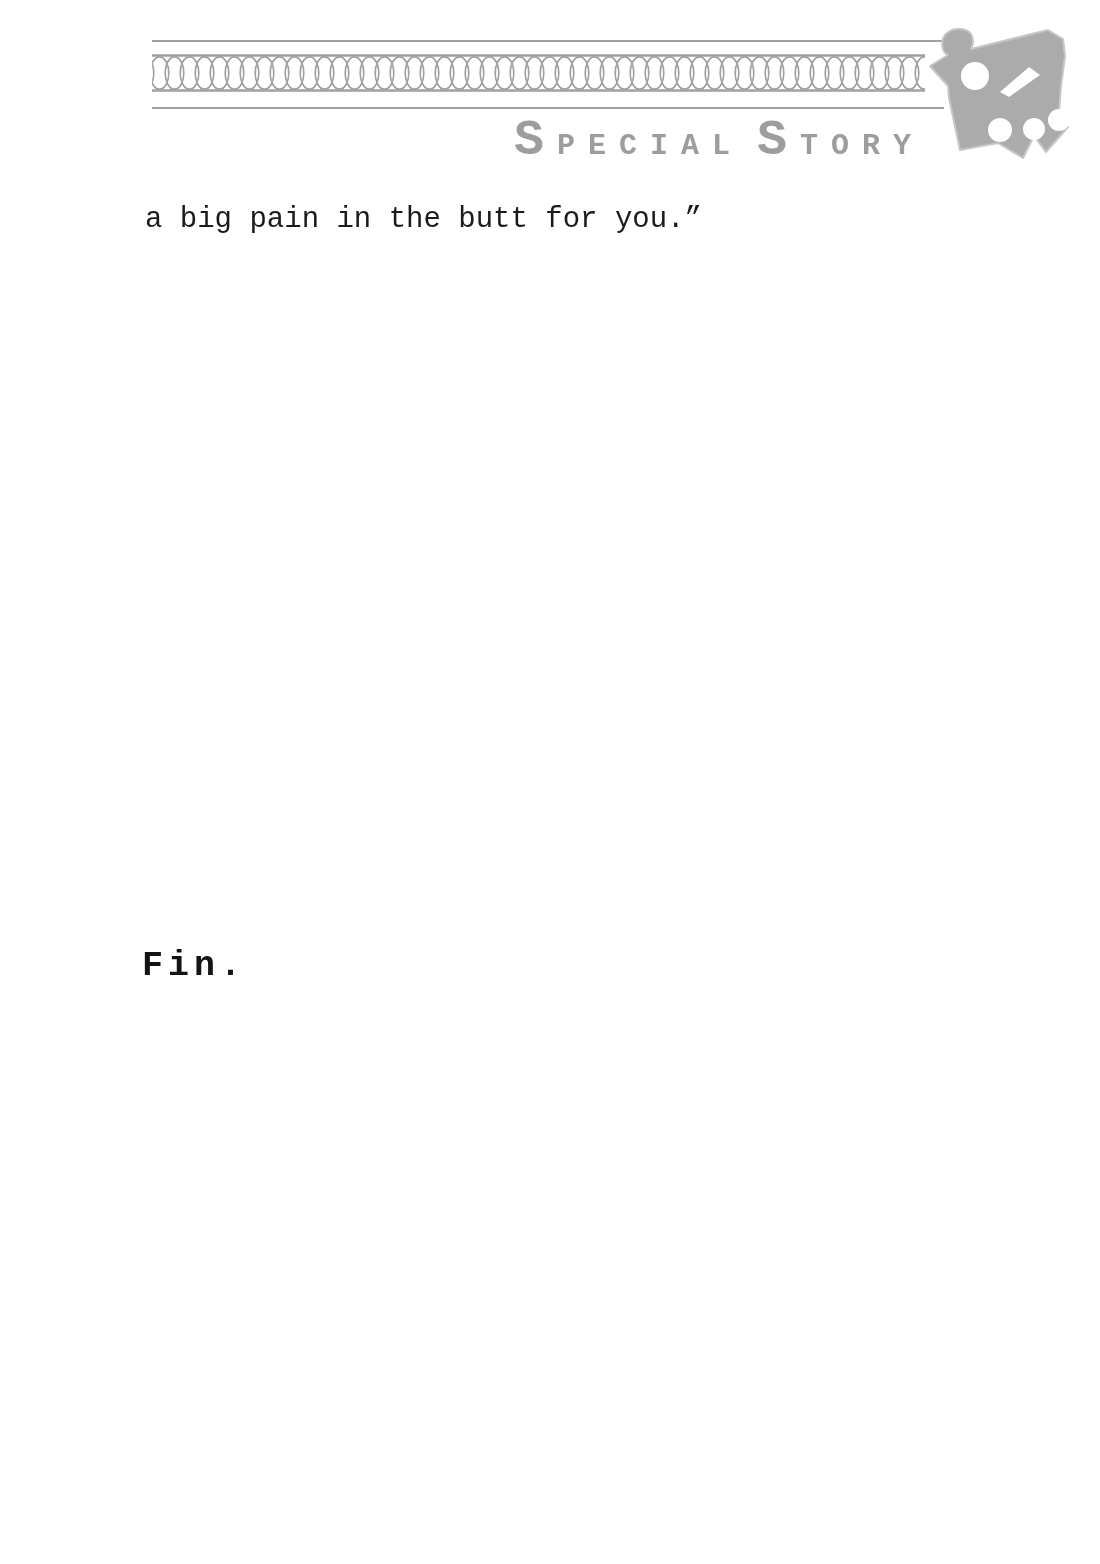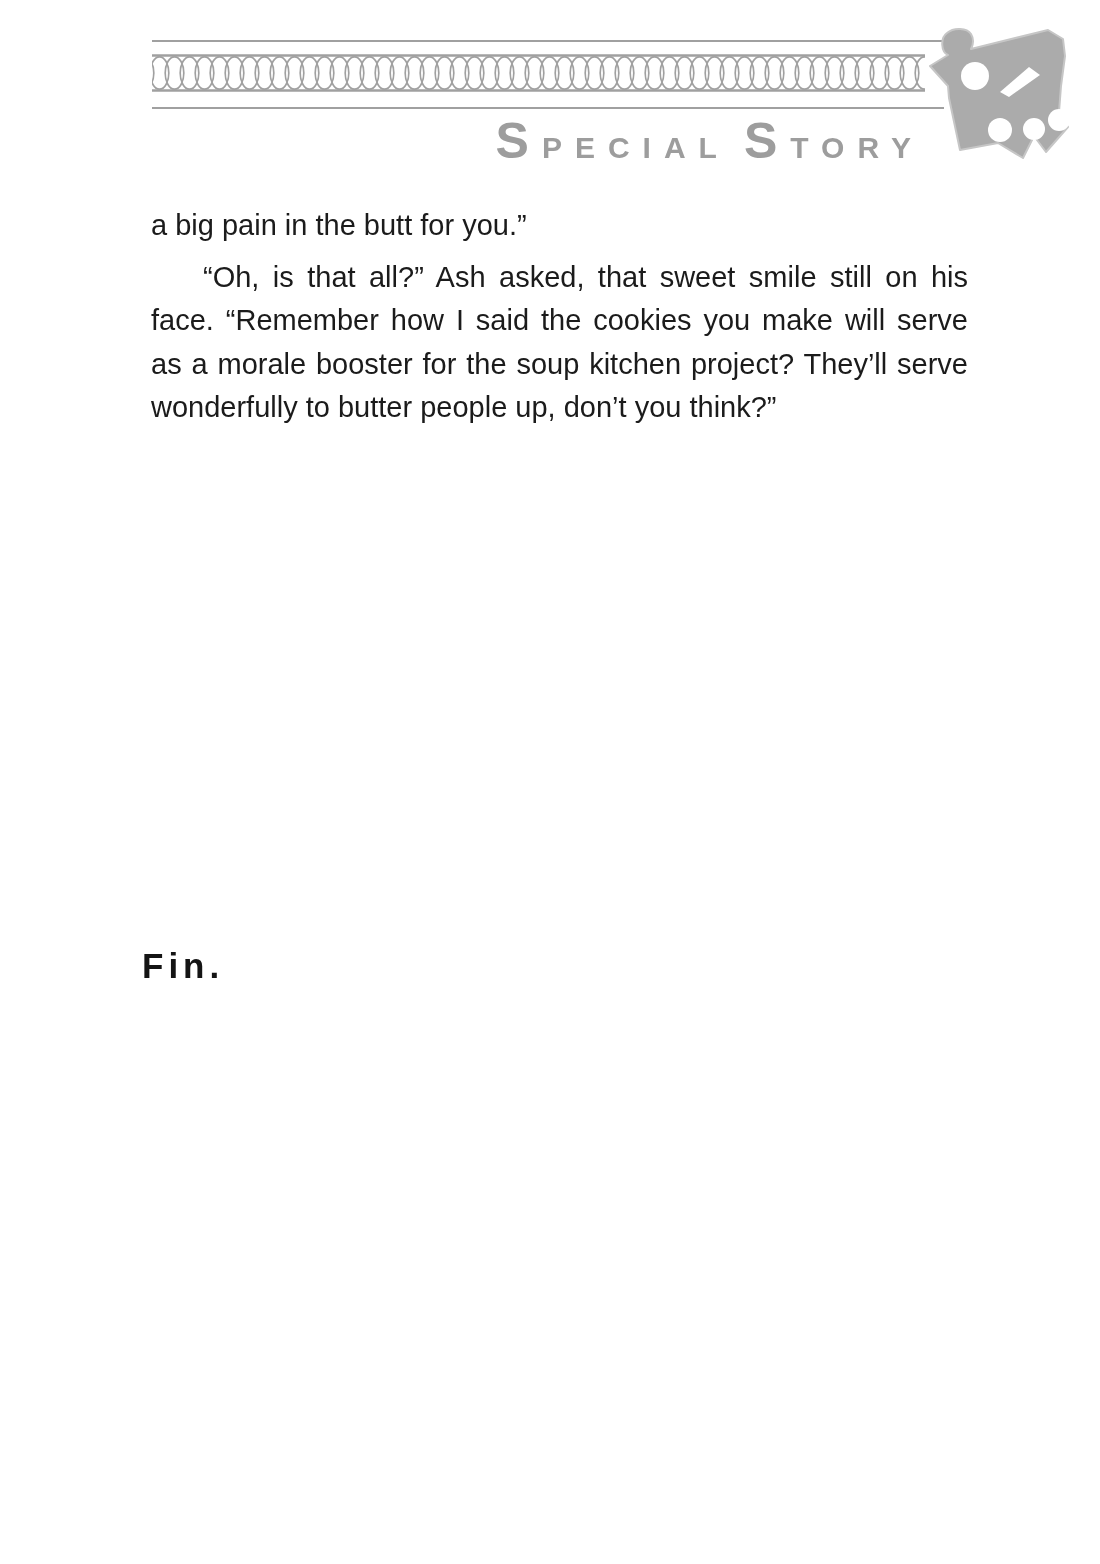--- a/index.html
+++ b/index.html
@@ -1,21 +1,21 @@
 <!DOCTYPE html>
 <html><head>
 <meta charset="utf-8">
 <style>
   html,body{margin:0;padding:0;background:#ffffff;}
   .page{
     position:relative;
     width:1100px;height:1200px;
     background:#ffffff;
     overflow:hidden;
-    font-family:Liberation Sans, sans-serif;
+    font-family:Liberation Mono, monospace;
   }
   
   .rule{position:absolute;height:2px;background:#a0a0a0;}
   .rule-t1{left:152px;top:40px;width:800px;}
   .rule-t2{left:152px;top:107px;width:792px;}
   .rule-b1{left:152px;top:1459px;width:796px;}
   .rule-b2{left:152px;top:1527px;width:800px;}
   
   .band{position:absolute;left:152px;width:773px;height:38px;}
   .band-top{top:54px;}
@@ -34,21 +34,21 @@
   }
   .title .cap{font-size:50px;line-height:50px;vertical-align:baseline;}
   .title .small{font-size:30px;vertical-align:baseline;}
   .title .word2{margin-left:14px;}
   
   .story{
     position:absolute;left:143px;top:196px;width:833px;
     color:#1b1b1b;
   }
   .story p{
-    margin:8px;
+    margin:2px;
     font-size:29px;
     line-height:43.5px;
     text-align:justify;
     text-indent:52px;
   }
   .story p.noindent{text-indent:0;}
   
   .fin{
     position:absolute;left:142px;top:946px;
     font-size:35px;
@@ -88,21 +88,20 @@
     <circle cx="131" cy="96" r="11" fill="#ffffff"></circle>
     <polygon points="72,68 101,43 112,51 81,73" fill="#ffffff"></polygon>
   </svg>
 
   <div class="title">
     <span class="cap">S</span><span class="small">PECIAL</span><span class="cap word2">S</span><span class="small">TORY</span>
   </div>
 
   <div class="story">
     <p class="noindent">a big pain in the butt for you.”</p>
-    <p>“Oh, is that all?” Ash asked, that sweet smile still on his face. “Remember how I said the cookies you make will serve as a morale booster for the soup kitchen project? They’ll serve wonderfully to butter people up, don’t you think?”</p>
   </div>
 
   <div class="fin">Fin.</div>
 
   <div class="rule rule-b1"></div>
   <svg class="band band-bottom" viewBox="0 0 773 38" preserveAspectRatio="none">
     <defs>
       <pattern id="chain-bot" width="15" height="38" patternUnits="userSpaceOnUse">
         <ellipse cx="7.5" cy="19" rx="9.3" ry="16.2" fill="none" stroke="#a0a0a0" stroke-width="1.7"></ellipse>
         <ellipse cx="-7.5" cy="19" rx="9.3" ry="16.2" fill="none" stroke="#a0a0a0" stroke-width="1.7"></ellipse>

